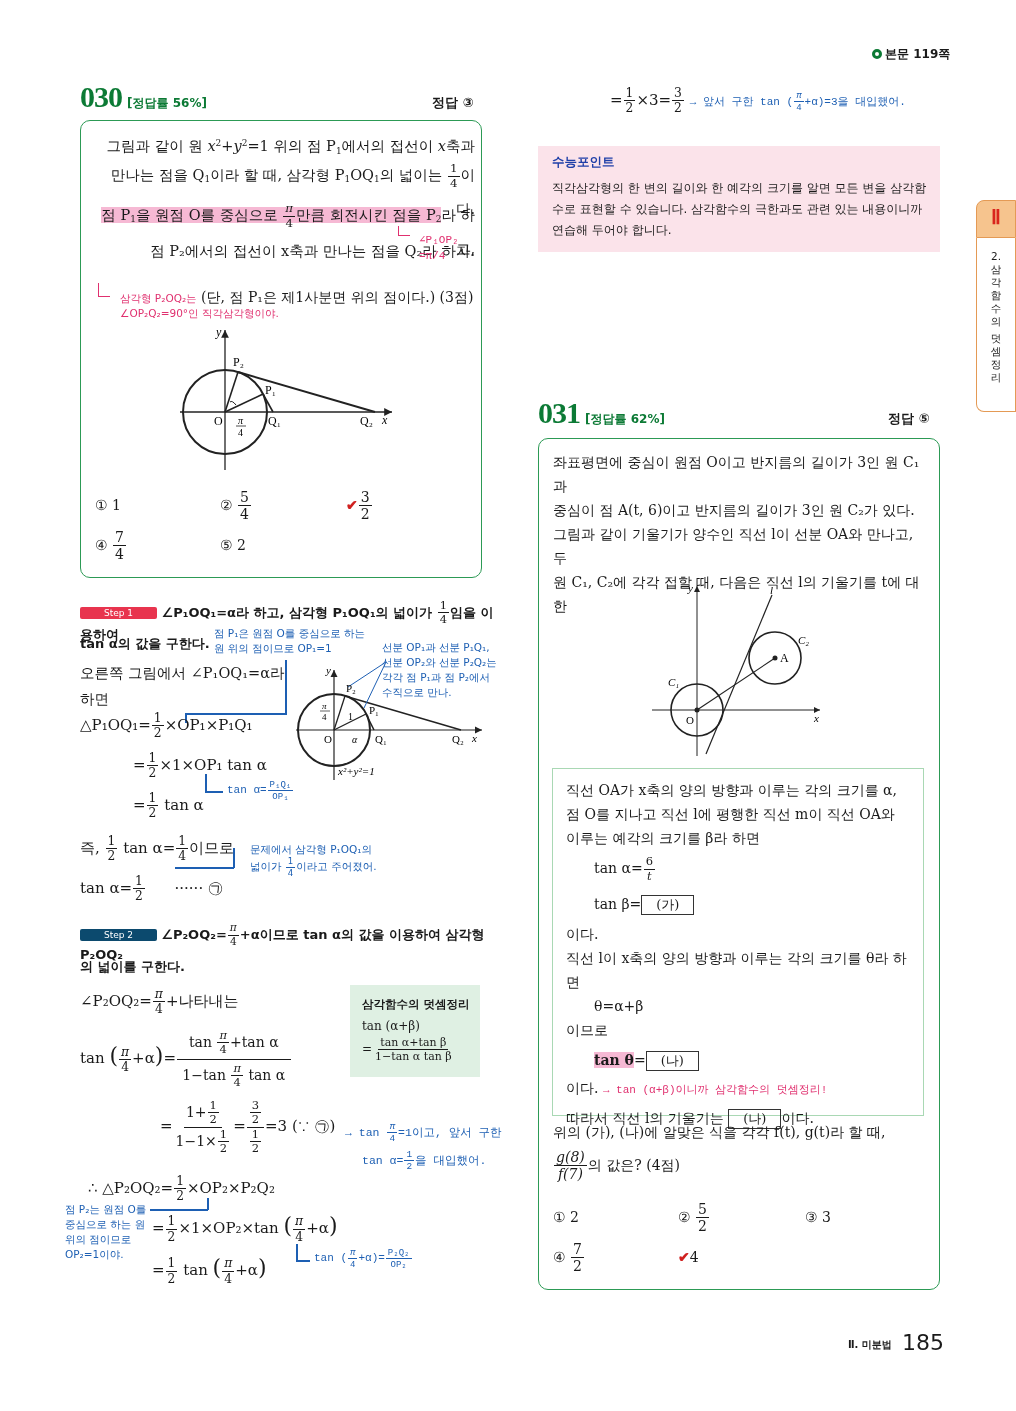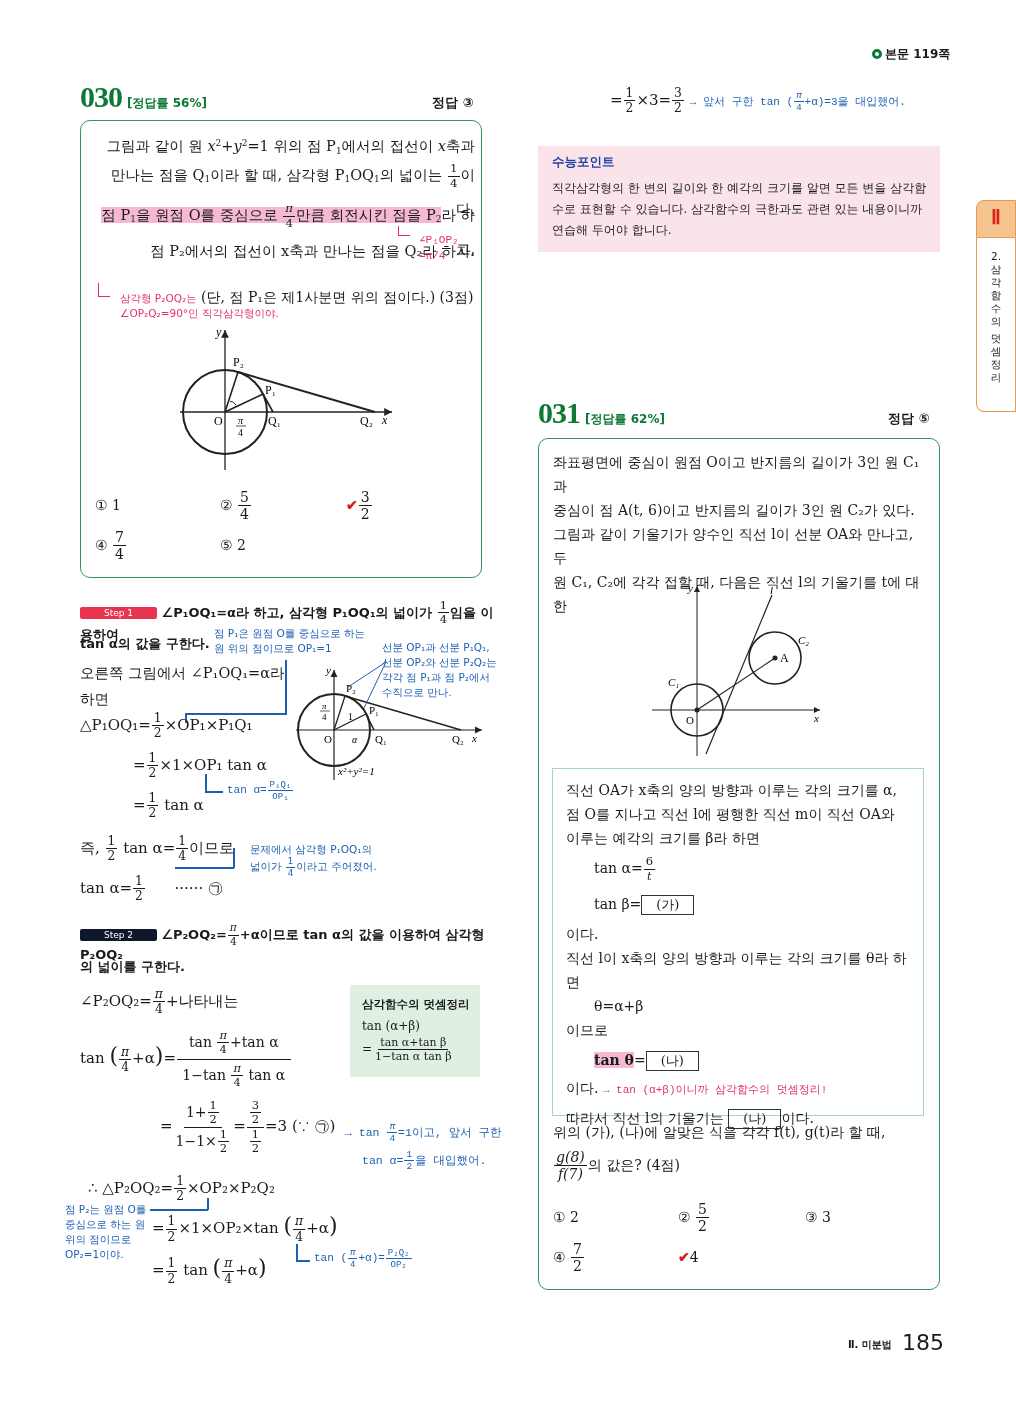--- a/index.html
+++ b/index.html
@@ -217,21 +217,21 @@
       </span><span>이라고 주어졌어.</span></div>
 </div>
 <div class="abs" style="left:80px; top:875px; font-size:15px;">
   <span>tan α=</span><span class="frac small">
       <span class="n">1</span>
       <span class="d">2</span>
     </span>&nbsp;&nbsp;&nbsp;&nbsp;&nbsp;&nbsp;<span>······ ㉠</span>
 </div>
 
 <div class="abs" style="left:80px; top:923px; font-size:13px; width:420px;">
-  <span class="step-badge" style="background:#0f172a;">Step 2</span>
+  <span class="step-badge" style="background:#0c4a6e;">Step 2</span>
   <span class="sans bold">∠P₂OQ₂=</span><span class="frac small">
       <span class="n it">π</span>
       <span class="d">4</span>
     </span><span class="sans bold">+α이므로 tan α의 값을 이용하여 삼각형 P₂OQ₂</span>
 </div>
 <div class="abs sans bold" style="left:80px; top:958px; font-size:13px;">의 넓이를 구한다.</div>
 
 <div class="abs" style="left:80px; top:988px; font-size:15px;">
   <span>∠P₂OQ₂=</span><span class="frac small">
       <span class="n it">π</span>

